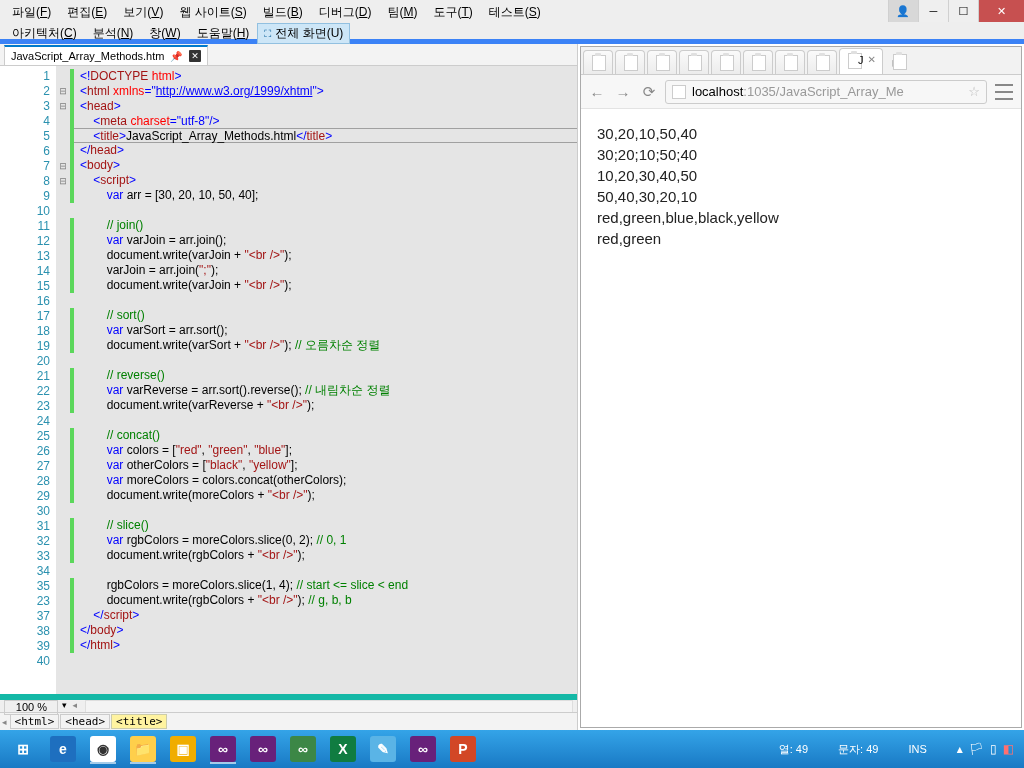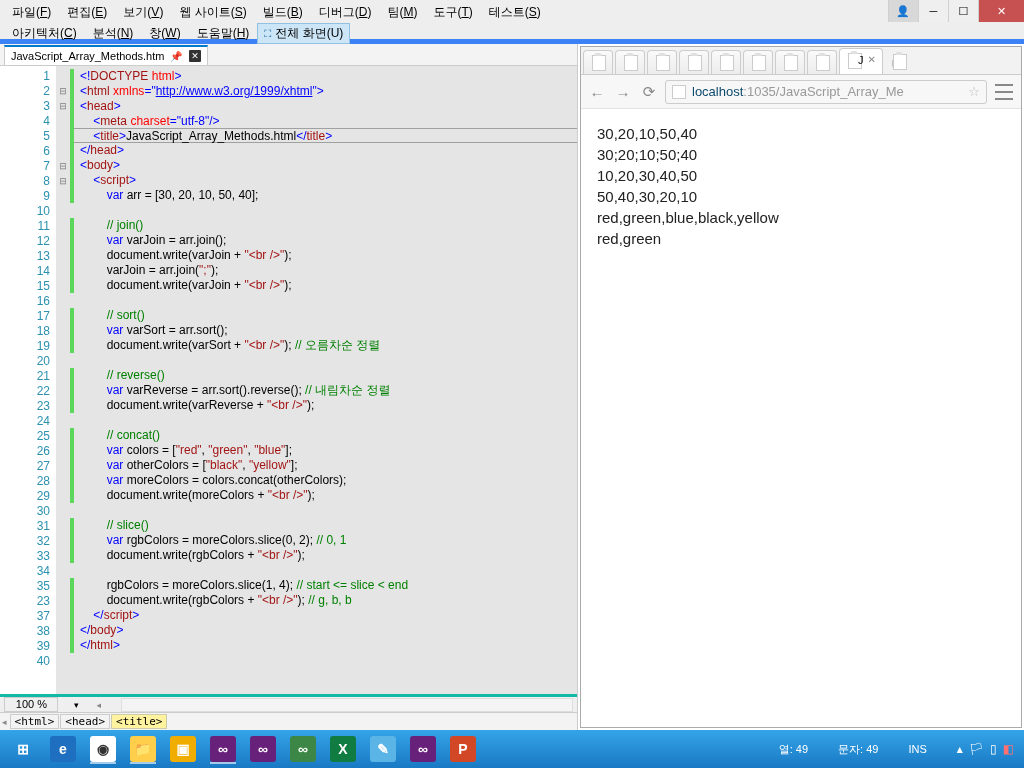--- a/index.html
+++ b/index.html
@@ -34,42 +34,42 @@
 .code-col .active-ln { border: 1px solid #a0a0a0; border-left: none; border-right: none; height: 15px; margin-top: -1px; }
 .greenbar { display:inline-block; width:4px; height:15px; background:#5bd75b; vertical-align:top; margin-right:6px; }
 .nobar { display:inline-block; width:4px; height:15px; vertical-align:top; margin-right:6px; }
 
 .c-bl { color: #0000ff; }
 .c-br { color: #a31515; }
 .c-rd { color: #ff0000; }
 .c-gn { color: #008000; }
 .c-lnk { color: #0000ff; text-decoration: underline; }
 
-.editor-footer { height: 18px; background: #efefef; border-top: 3px solid #14b8a6; font-size: 11px; display: flex; align-items: center; padding: 0 4px; gap: 16px; }
+.editor-footer { height: 18px; background: #efefef; border-top: 6px solid #14b8a6; font-size: 11px; display: flex; align-items: flex-start; padding: 0 4px; gap: 4px; }
 .zoom-box { width: 54px; height: 15px; font-size: 11px; border: 1px solid #ccc; text-align: right; padding-right: 10px; position: relative; }
 .scrollbar-bottom { flex: 1; height: 14px; background: #f4f4f4; border: 1px solid #dedede; margin-left: 4px; }
 .breadcrumb-strip { height: 18px; background: #f3f3f3; border-top: 1px solid #ccc; font-size: 11px; display: flex; align-items: center; gap: 1px; padding-left: 2px; }
 .bc-item { border: 1px solid #ccc; height: 15px; padding: 0 4px; font-family: Consolas, monospace; display: inline-flex; align-items: center; }
 .bc-item.hilite { background: #fff3a0; border-color: #cca; }
 
 .browser-pane { flex: 1; display: flex; flex-direction: column; background: #fff; border: 1px solid #aaa; margin: 2px; min-width: 0; }
 .browser-tabs { height: 28px; background: #f2f2f2; display: flex; align-items: flex-end; padding-left: 2px; border-bottom: 1px solid #ccc; }
 .btab { width: 30px; height: 24px; background: linear-gradient(#fafafa,#ececec); border: 1px solid #ccc; border-bottom: none; border-radius: 4px 4px 0 0; margin-right: 2px; position: relative; cursor: pointer; }
 .btab::before { content:""; position:absolute; top:4px; left:8px; width:12px; height:14px; background:#fff; border:1px solid #ccc; }
 .btab::after { content:""; position:absolute; top:2px; left:11px; width:6px; height:3px; background:#e0e0e0; border-radius: 1px 1px 0 0; }
 .btab.active { background: #fff; height: 26px; }
 .btab.active .label { font-size:11px; position:absolute; left:18px; top:5px; }
 .btab.active .x { position:absolute; right:6px; top:5px; font-size:10px; color:#888; }
 .btab.newtab { width: 22px; background: transparent; border: none; display: flex; align-items: center; justify-content: center; font-size: 14px; color: #888; }
 
 .browser-toolbar { height: 34px; display: flex; align-items: center; padding: 0 6px; gap: 6px; background: #f7f7f7; border-bottom: 1px solid #e3e3e3; }
 .nav-btn { width: 20px; height: 20px; display: flex; align-items: center; justify-content: center; color: #888; font-size: 15px; cursor: pointer; }
 .addrbox { flex: 1; height: 24px; border: 1px solid #ccc; border-radius: 3px; display: flex; align-items: center; padding: 0 6px; font-size: 13px; overflow: hidden; white-space: nowrap; }
 .addrbox .page-icon { width: 14px; height: 14px; border: 1px solid #ccc; background: #fff; margin-right: 6px; flex-shrink: 0; }
-.addrbox .host { color: #0c4a6e; }
+.addrbox .host { color: #000000; }
 .addrbox .port { color: #999; }
 .addrbox .path { color: #999; }
 .addrbox .star { margin-left: auto; color: #bbb; cursor: pointer; }
 .menu-icon { width: 22px; height: 18px; display: flex; flex-direction: column; justify-content: space-between; cursor: pointer; padding: 1px 2px; }
 .menu-icon div { height: 2px; background: #888; }
 
 .browser-content { flex: 1; padding: 14px 16px; font-family: "Segoe UI", sans-serif; font-size: 15px; line-height: 21px; color: #222; overflow: auto; }
 
 .taskbar { position: absolute; bottom: 0; left: 0; right: 0; height: 38px; background: linear-gradient(#34a4e8,#1979c4); display: flex; align-items: center; padding: 0 4px; gap: 2px; }
 .tb-btn { width: 38px; height: 32px; display: flex; align-items: center; justify-content: center; border-radius: 2px; cursor: pointer; position: relative; }

